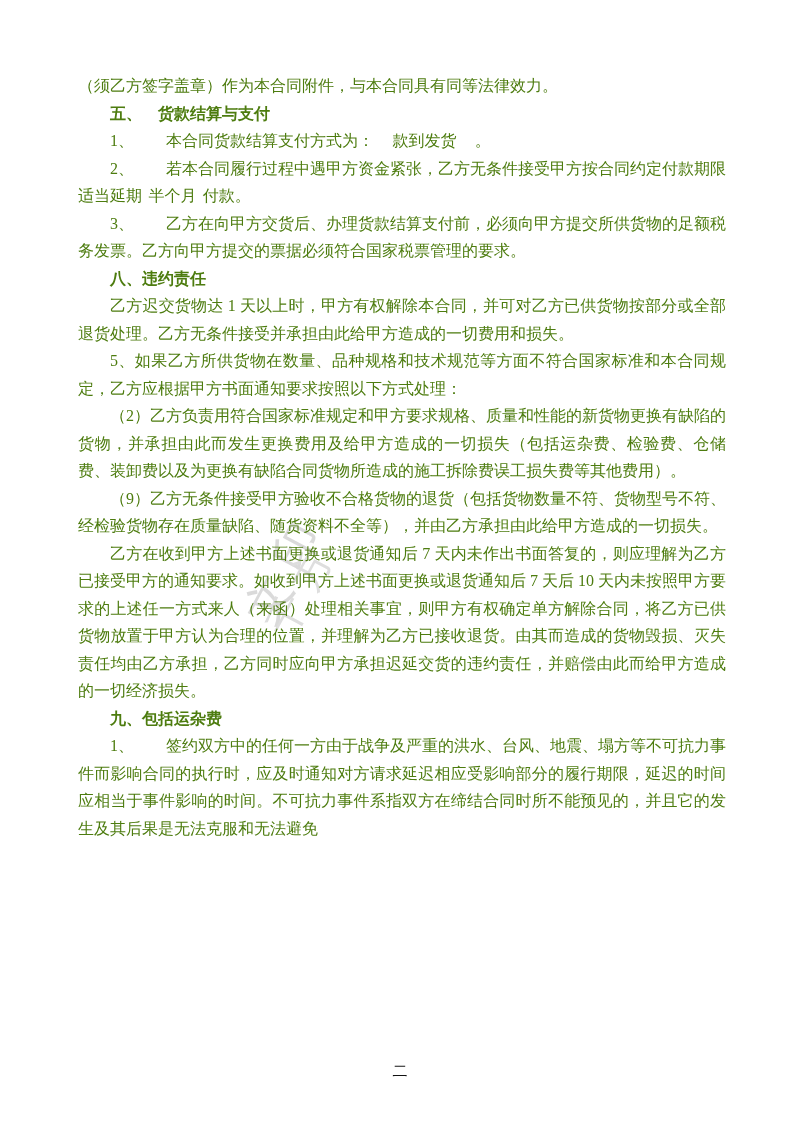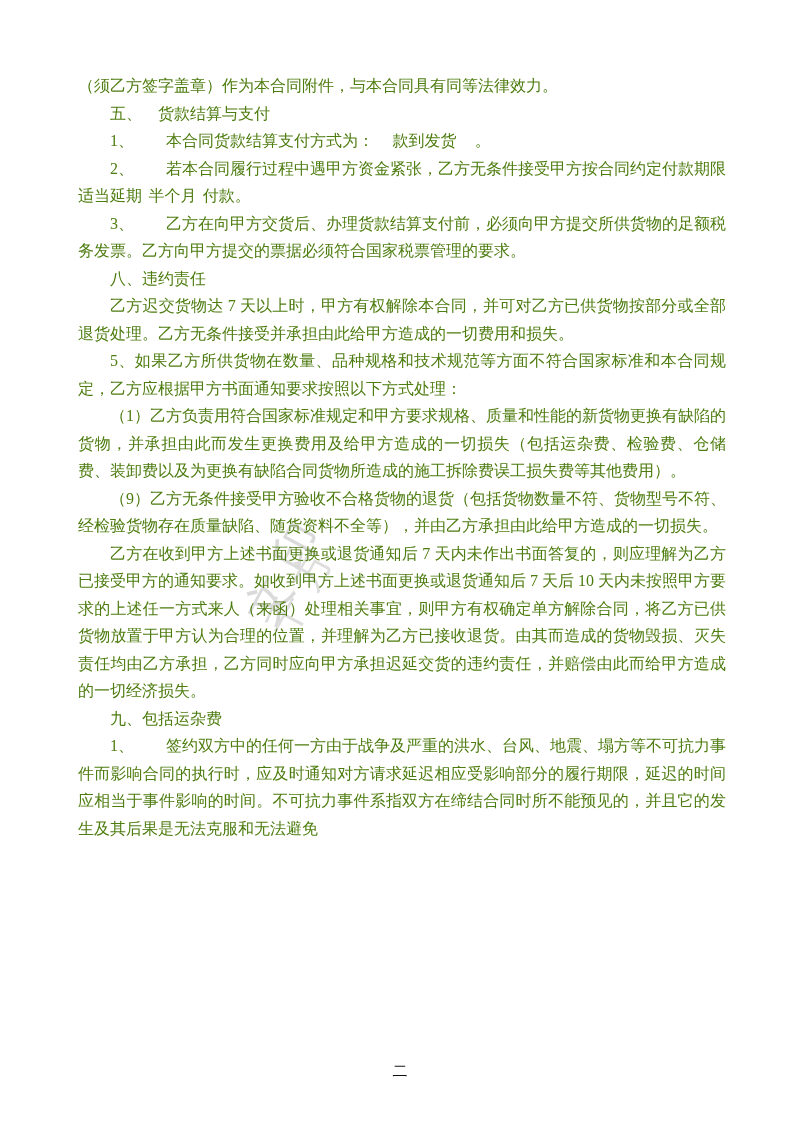--- a/index.html
+++ b/index.html
@@ -28,21 +28,21 @@
     color: #4d7c0f;
   }
   .para {
     margin: 0;
     padding: 0;
   }
   .indent2 {
     text-indent: 2em;
   }
   .heading {
-    font-weight: normal;
+    font-weight: bold;
     text-indent: 2em;
   }
   .ul-wide {
     text-underline-offset: 3px;
     padding: 0 0.15em;
   }
   #page-number {
     position: absolute;
     left: 0;
     right: 0;
@@ -103,25 +103,25 @@
 
     <p class="para indent2">1、　　本合同货款结算支付方式为：<span class="ul-wide">　款到发货　</span>。</p>
 
     <p class="para indent2">2、　　若本合同履行过程中遇甲方资金紧张，乙方无条件接受甲方按合同约定付款期限适当延期<span class="ul-wide"> 半个月 </span>付款。</p>
 
     <p class="para indent2">3、　　乙方在向甲方交货后、办理货款结算支付前，必须向甲方提交所供货物的足额税务发票。乙方向甲方提交的票据必须符合国家税票管理的要求。</p>
 
     <p class="para heading">八、违约责任</p>
 
 
-    <p class="para indent2">乙方迟交货物达 7 天以上时，甲方有权解除本合同，并可对乙方已供货物按部分或全部退货处理。乙方无条件接受并承担由此给甲方造成的一切费用和损失。</p>
+    <p class="para indent2">乙方迟交货物达 1 天以上时，甲方有权解除本合同，并可对乙方已供货物按部分或全部退货处理。乙方无条件接受并承担由此给甲方造成的一切费用和损失。</p>
 
     <p class="para indent2">5、如果乙方所供货物在数量、品种规格和技术规范等方面不符合国家标准和本合同规定，乙方应根据甲方书面通知要求按照以下方式处理：</p>
 
-    <p class="para indent2">（1）乙方负责用符合国家标准规定和甲方要求规格、质量和性能的新货物更换有缺陷的货物，并承担由此而发生更换费用及给甲方造成的一切损失（包括运杂费、检验费、仓储费、装卸费以及为更换有缺陷合同货物所造成的施工拆除费误工损失费等其他费用）。</p>
+    <p class="para indent2">（2）乙方负责用符合国家标准规定和甲方要求规格、质量和性能的新货物更换有缺陷的货物，并承担由此而发生更换费用及给甲方造成的一切损失（包括运杂费、检验费、仓储费、装卸费以及为更换有缺陷合同货物所造成的施工拆除费误工损失费等其他费用）。</p>
 
     <p class="para indent2">（9）乙方无条件接受甲方验收不合格货物的退货（包括货物数量不符、货物型号不符、经检验货物存在质量缺陷、随货资料不全等），并由乙方承担由此给甲方造成的一切损失。</p>
 
     <p class="para indent2">乙方在收到甲方上述书面更换或退货通知后 7 天内未作出书面答复的，则应理解为乙方已接受甲方的通知要求。如收到甲方上述书面更换或退货通知后 7 天后 10 天内未按照甲方要求的上述任一方式来人（来函）处理相关事宜，则甲方有权确定单方解除合同，将乙方已供货物放置于甲方认为合理的位置，并理解为乙方已接收退货。由其而造成的货物毁损、灭失责任均由乙方承担，乙方同时应向甲方承担迟延交货的违约责任，并赔偿由此而给甲方造成的一切经济损失。</p>
 
     <p class="para heading">九、包括运杂费</p>
 
     <p class="para indent2">1、　　签约双方中的任何一方由于战争及严重的洪水、台风、地震、塌方等不可抗力事件而影响合同的执行时，应及时通知对方请求延迟相应受影响部分的履行期限，延迟的时间应相当于事件影响的时间。不可抗力事件系指双方在缔结合同时所不能预见的，并且它的发生及其后果是无法克服和无法避免</p>
 
   </div>

